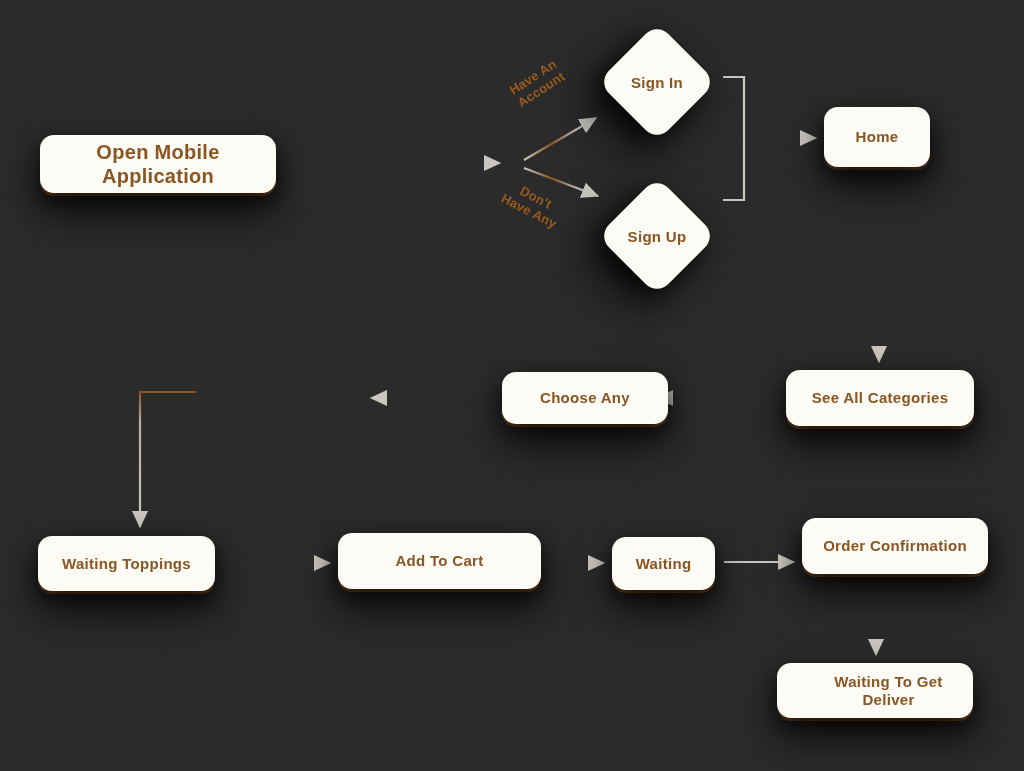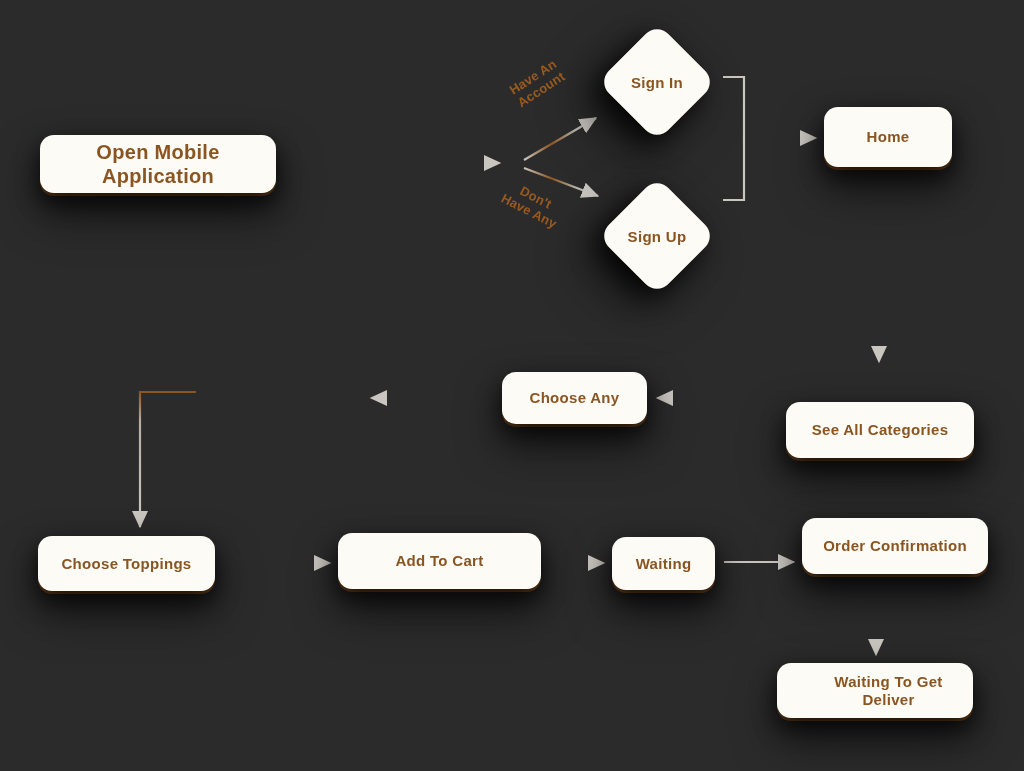--- a/index.html
+++ b/index.html
@@ -157,35 +157,35 @@
   </div>
 
   <div class="diamond" style="left:615px; top:40px; width:84px; height:84px;">
     <span class="dlbl">Sign In</span>
   </div>
 
   <div class="diamond" style="left:615px; top:194px; width:84px; height:84px;">
     <span class="dlbl">Sign Up</span>
   </div>
 
-  <div class="node" style="left:824px; top:107px; width:128px; height:60px; font-size:15px;">
+  <div class="node" style="left:824px; top:107px; width:106px; height:60px; font-size:15px;">
     <span class="lbl">Home</span>
   </div>
 
-  <div class="node" style="left:786px; top:370px; width:188px; height:56px; font-size:15px;margin-top:32px;">
+  <div class="node" style="left:786px; top:370px; width:188px; height:56px; font-size:15px;">
     <span class="lbl">See All Categories</span>
   </div>
 
-  <div class="node" style="left:502px; top:372px; width:145px; height:52px; font-size:15px;">
+  <div class="node" style="left:502px; top:372px; width:166px; height:52px; font-size:15px;">
     <span class="lbl">Choose Any</span>
   </div>
 
 
   <div class="node" style="left:38px; top:536px; width:177px; height:55px; font-size:15px;">
-    <span class="lbl">Choose Toppings</span>
+    <span class="lbl">Waiting Toppings</span>
   </div>
 
   <div class="node" style="left:338px; top:533px; width:203px; height:56px; font-size:15px;">
     <span class="lbl">Add To Cart</span>
   </div>
 
   <div class="node" style="left:612px; top:537px; width:103px; height:53px; font-size:15px;">
     <span class="lbl">Waiting</span>
   </div>
 

